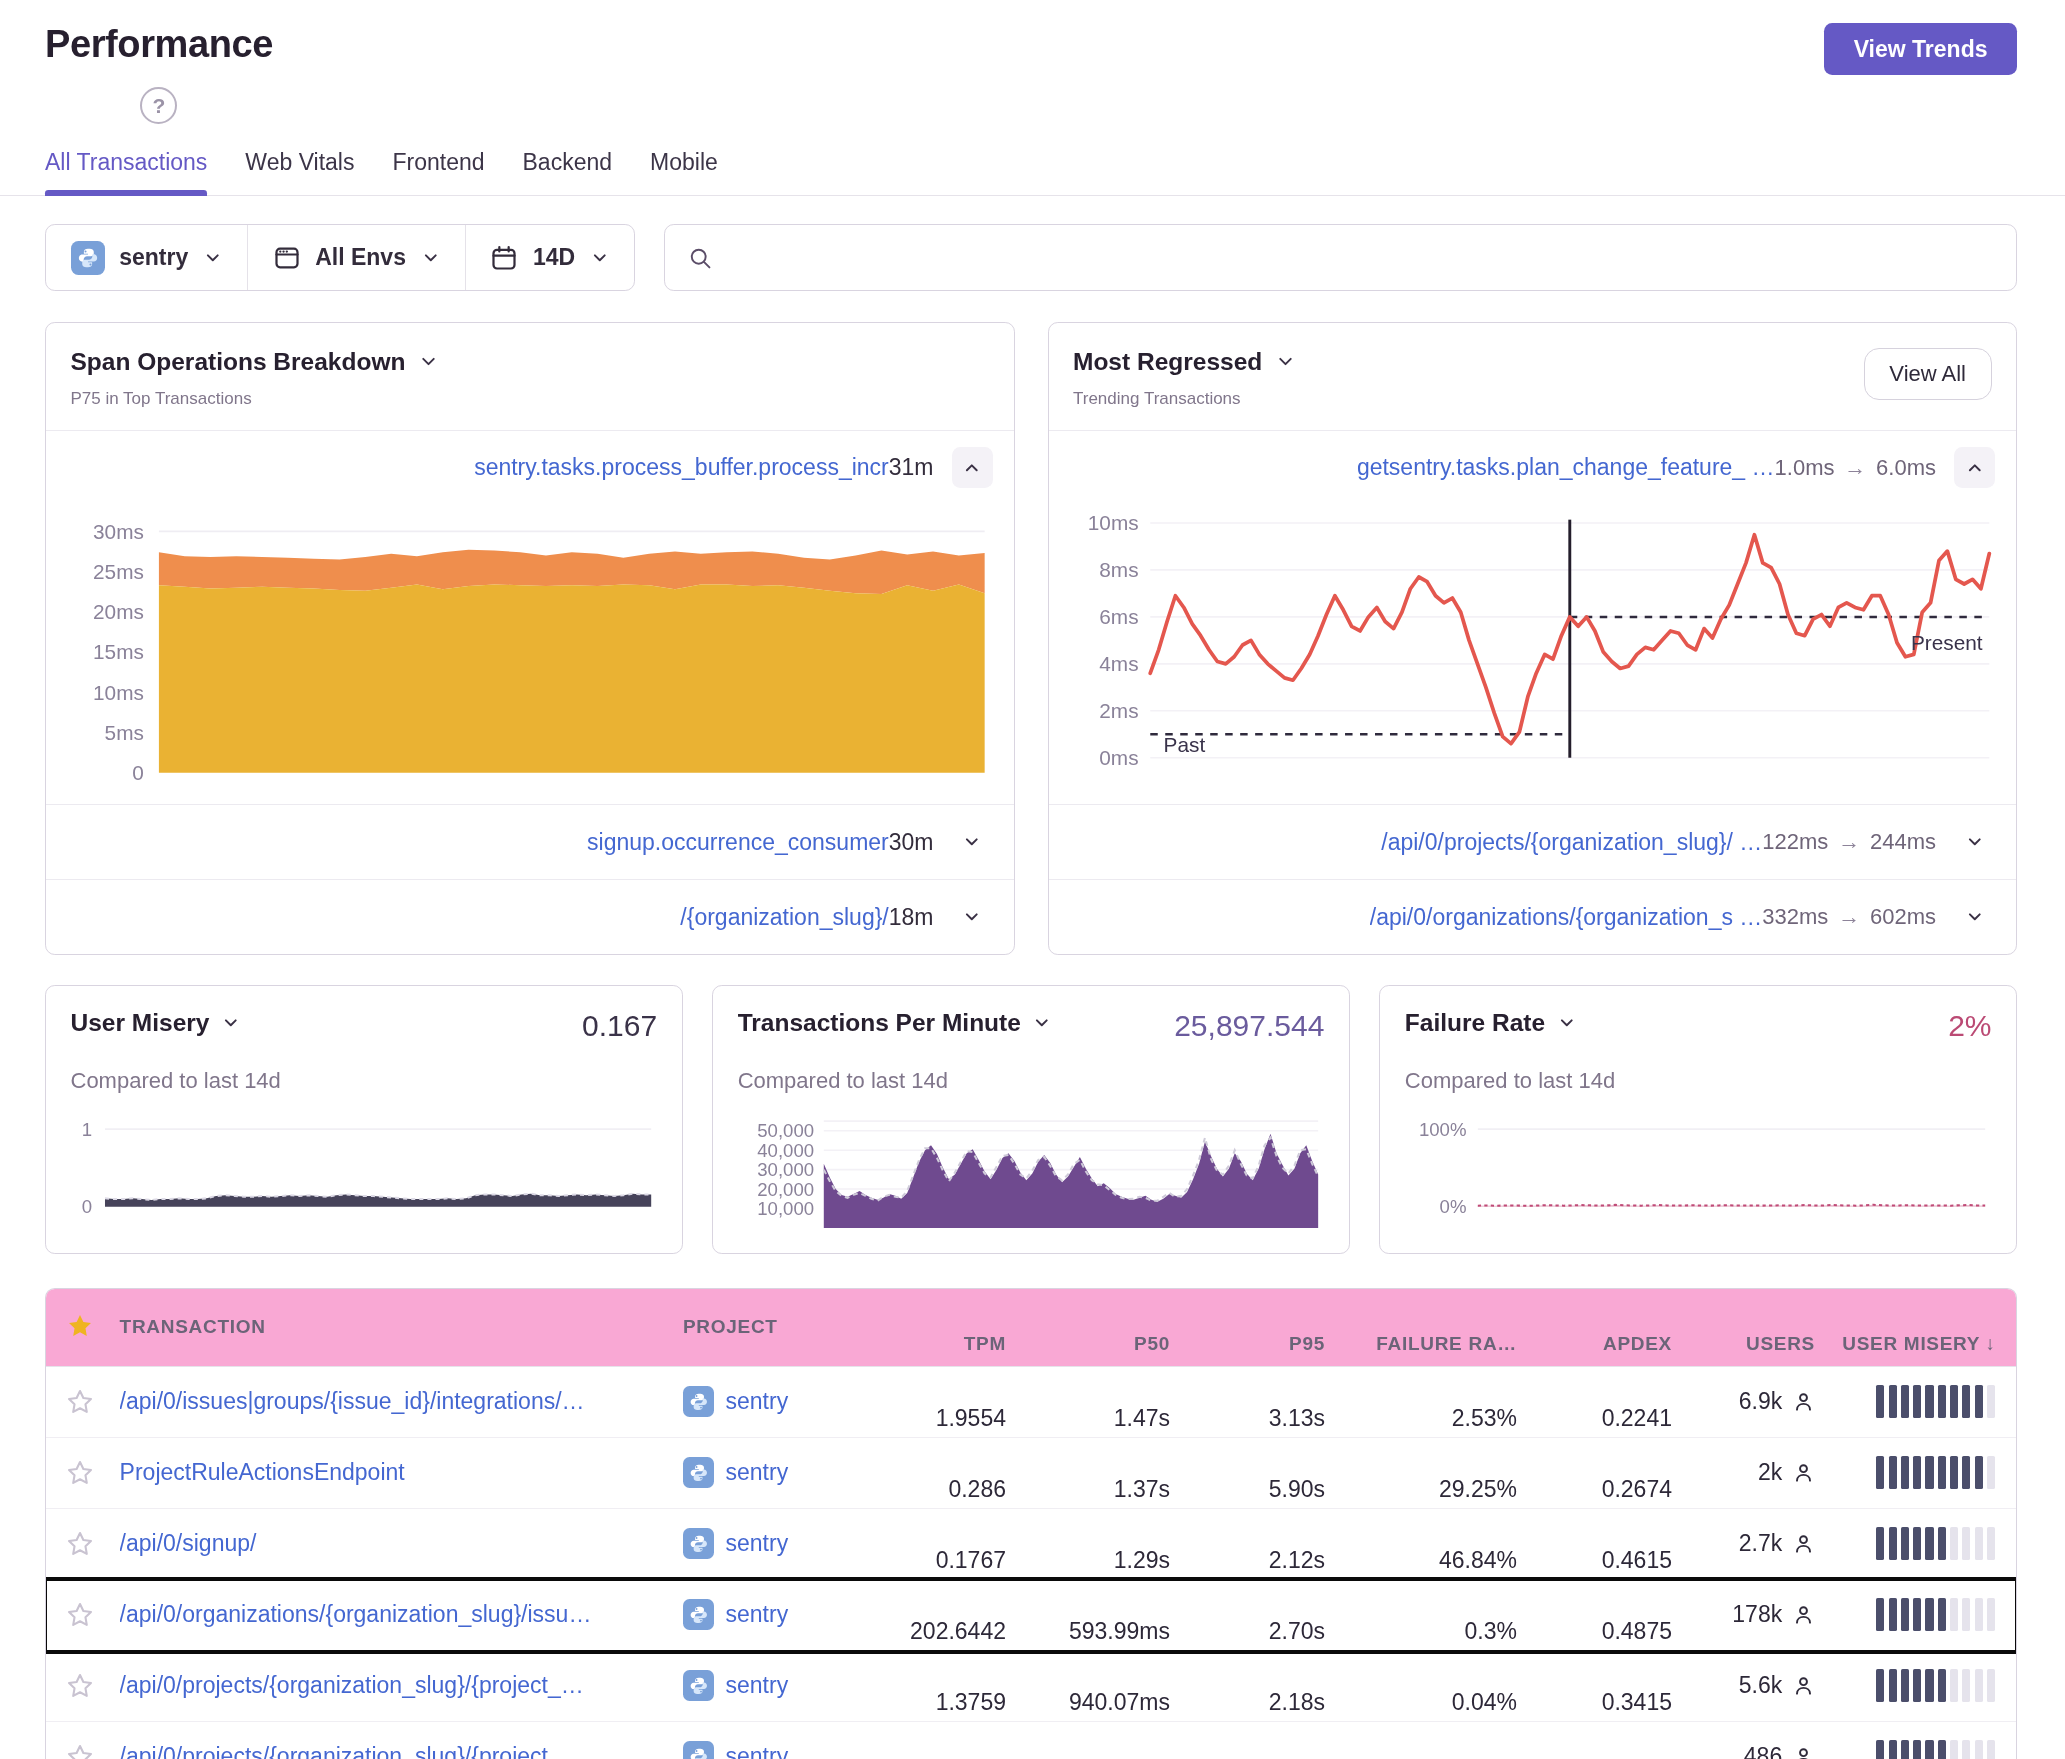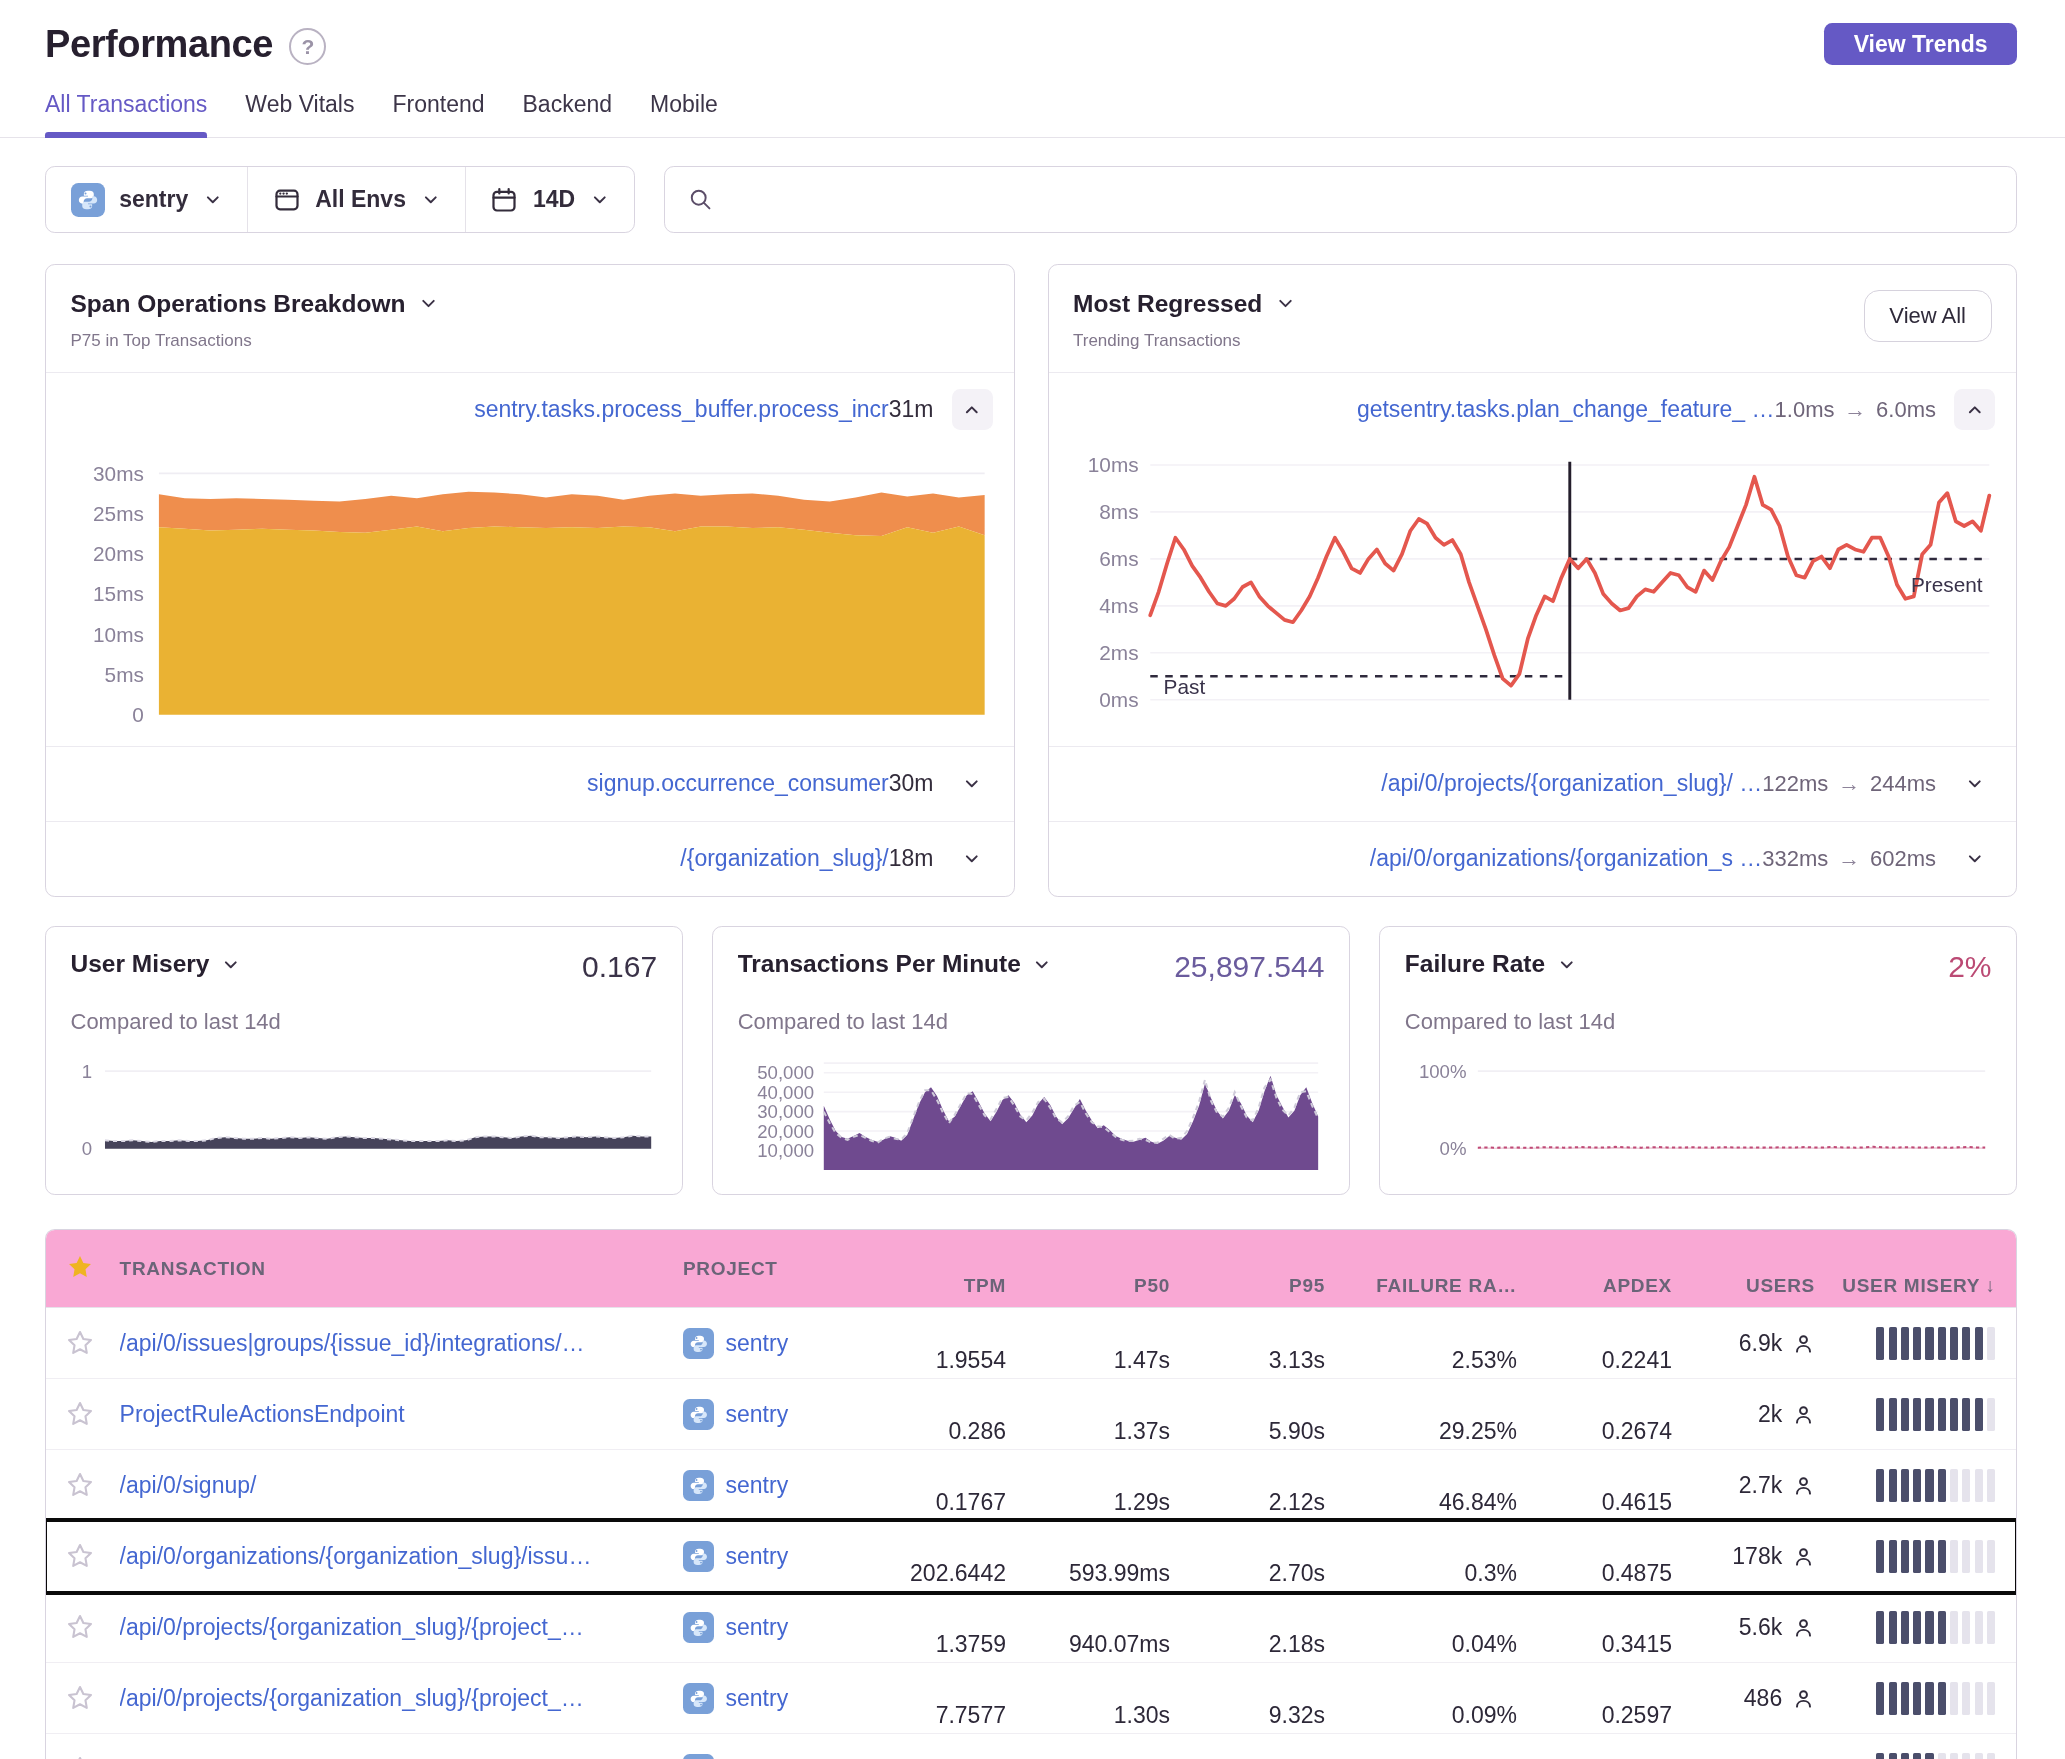--- a/index.html
+++ b/index.html
@@ -4,25 +4,25 @@
 <style>
   html,body{margin:0;padding:0;}
   body{
     width:2065px;height:1759px;overflow:hidden;background:#fff;
     font-family:"Liberation Sans", sans-serif;color:#2b2433;
     -webkit-font-smoothing:antialiased;
   }
   .page{width:2065px;}
   
   .page-header{display:flex;justify-content:space-between;align-items:flex-start;padding:23px 48px 0 45px;}
-  .title-wrap{display:flex;align-items:center;gap:16.4px;}
+  .title-wrap{display:flex;align-items:center;gap:16.4px;flex-direction:column;}
   .page-title{font-size:38px;font-weight:700;color:#27202f;margin:0;letter-spacing:-0.4px;}
   .help-circle{width:33px;height:33px;border:2.5px solid #b9b2c2;border-radius:50%;color:#9b93a7;
     font-size:21px;font-weight:700;display:flex;align-items:center;justify-content:center;margin-top:4.9px;}
-  .btn-primary{background:#6559c5;color:#fff;border:none;border-radius:8.2px;height:42px;padding:0 29.5px;
+  .btn-primary{background:#6559c5;color:#fff;border:none;border-radius:8.2px;height:52px;padding:0 29.5px;
     font-size:23px;font-weight:700;font-family:inherit;cursor:pointer;}
   
   .tabs{display:flex;gap:38px;padding:0 45px;margin-top:24.5px;border-bottom:0.8px solid #e6e3ea;}
   .tab{font-size:23px;color:#3c3548;padding-bottom:19.6px;position:relative;cursor:pointer;}
   .tab.active{color:#6559c5;}
   .tab.active::after{content:"";position:absolute;left:0;right:0;bottom:-0.8px;height:5.7px;background:#6559c5;border-radius:3.3px 3.3px 0 0;}
   
   .filter-row{display:flex;gap:29.5px;padding:28px 48px 0 45px;}
   .seg{display:flex;align-items:stretch;height:65px;border:0.8px solid #d9d4e0;border-radius:9.8px;background:#fff;}
   .seg-item{display:flex;align-items:center;gap:14.7px;padding:0 24.5px;font-size:23px;font-weight:600;color:#332c3b;cursor:pointer;}

